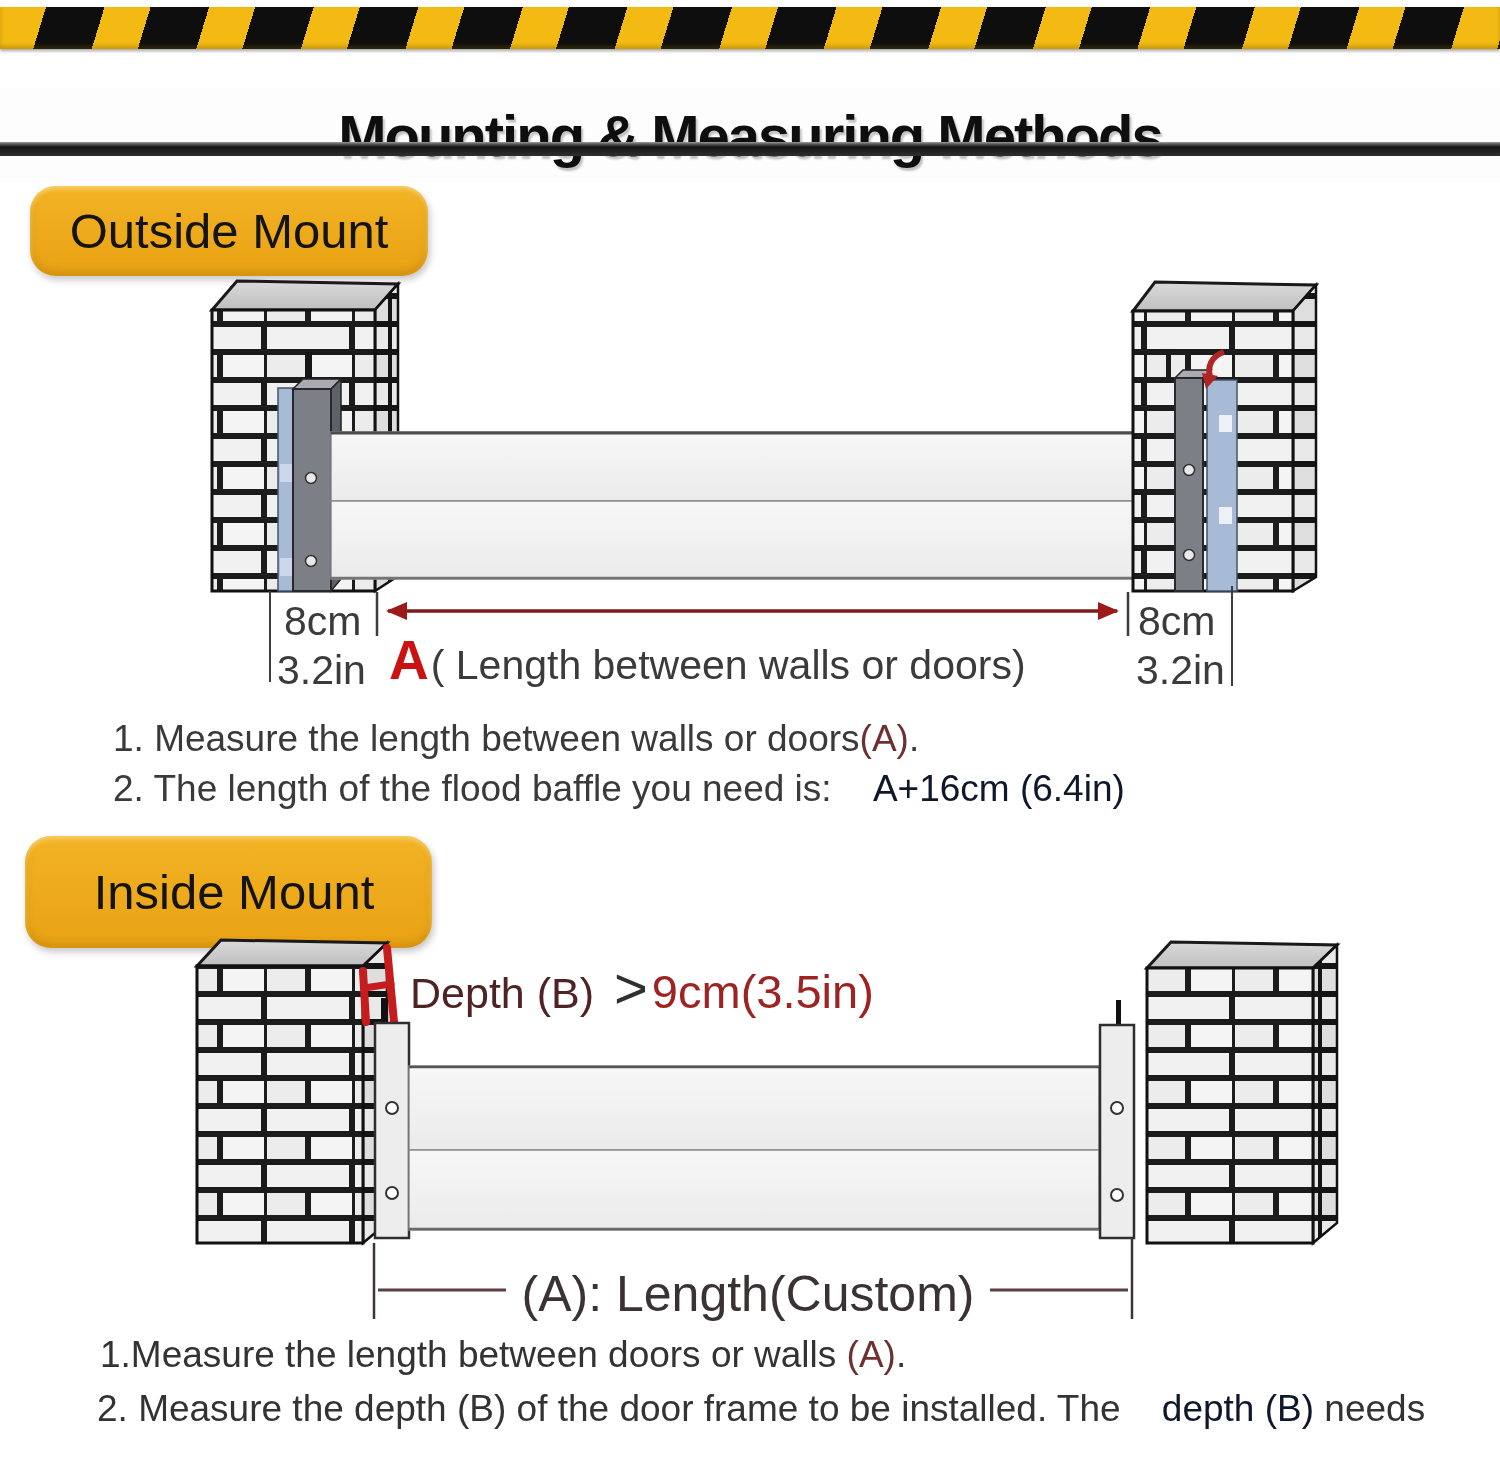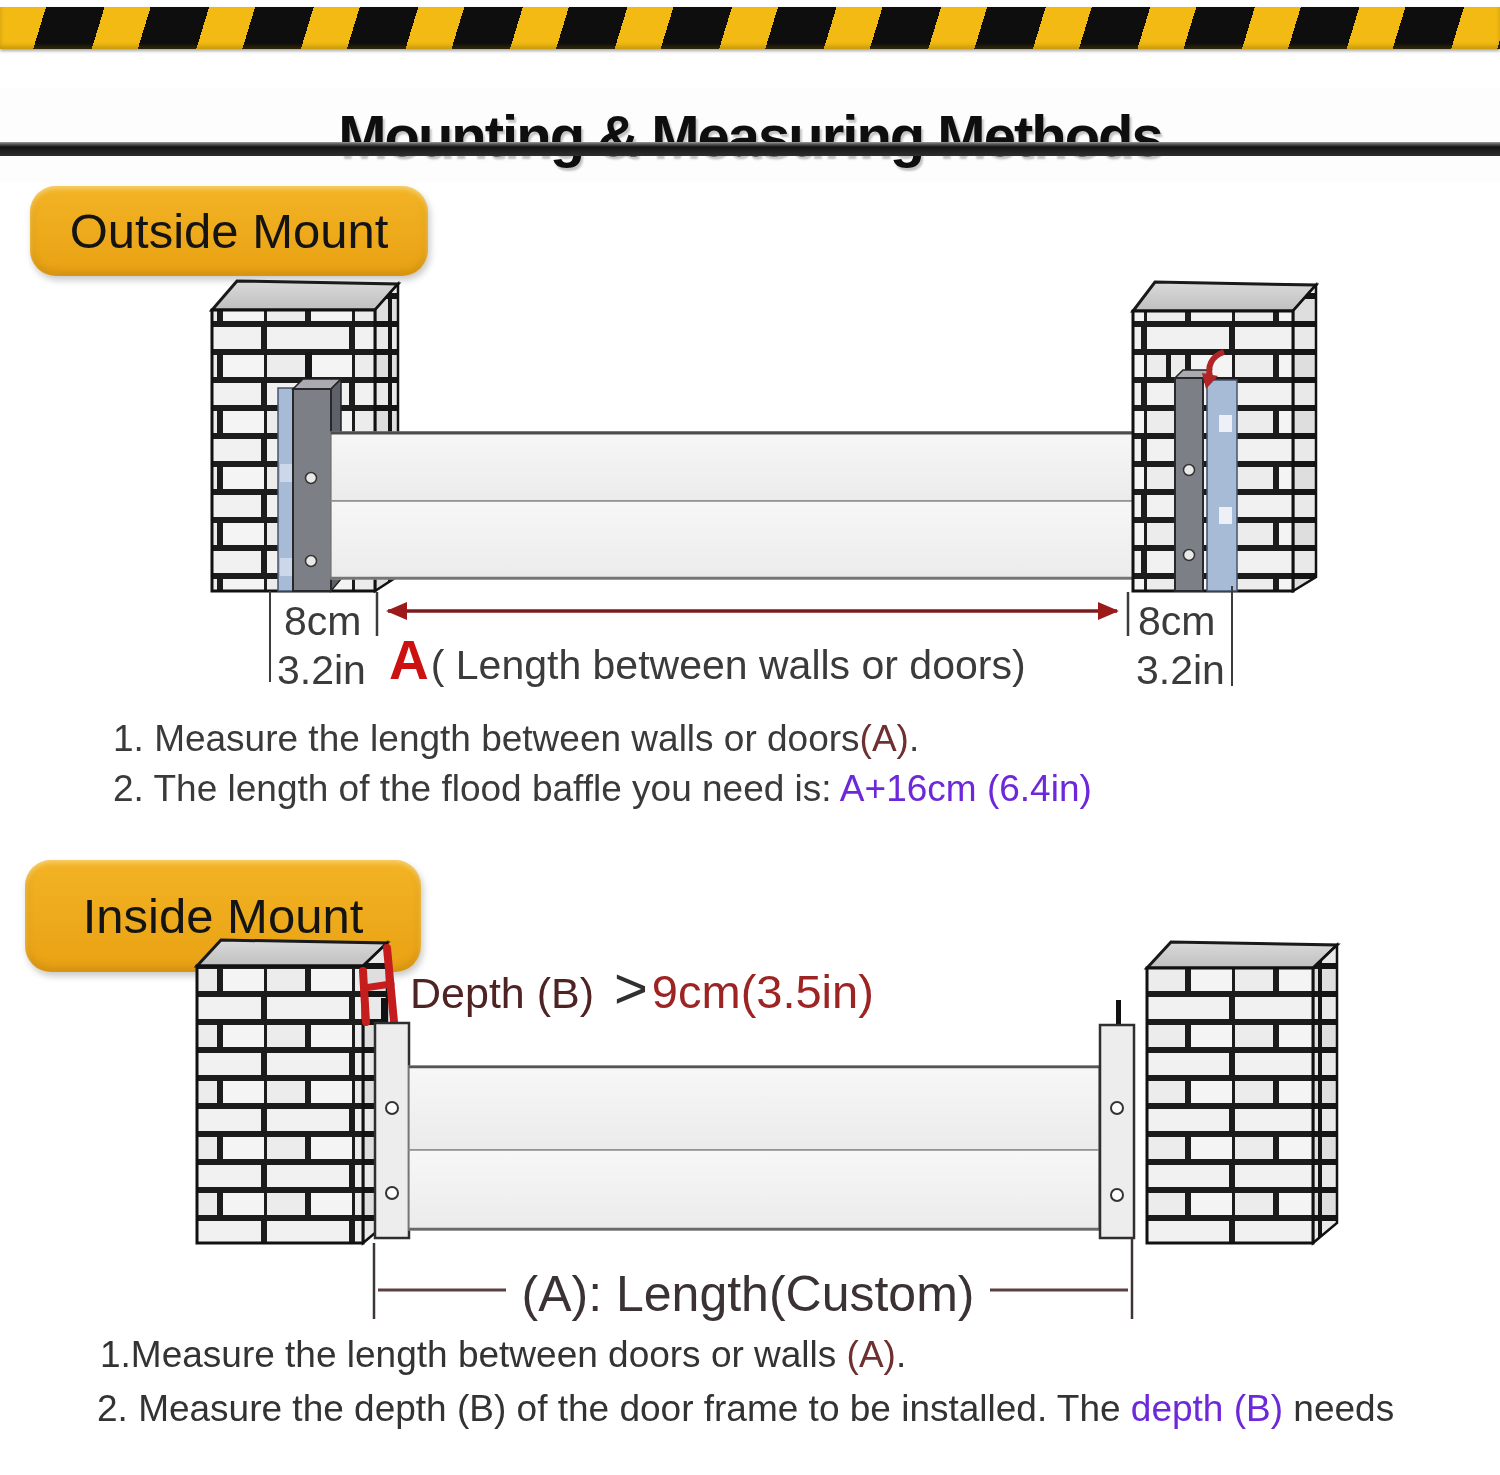--- a/index.html
+++ b/index.html
@@ -15,35 +15,35 @@
         text-shadow:2px 3px 2px rgba(125,125,125,.45);}
   .header-bar{position:absolute;left:0;top:142px;width:1500px;height:14px;
         background:linear-gradient(to bottom,#9c9c9c 0,#5c5c5c 2px,#141414 5px,#2f2f2f 100%);}
   
   .badge{position:absolute;width:398px;height:90px;border-radius:26px;
         background:linear-gradient(#f2b324,#e9a214);
         box-shadow:2px 4px 7px rgba(0,0,0,.22), inset 0 3px 5px rgba(255,236,170,.55), inset 0 -4px 8px rgba(140,90,0,.28);
         display:flex;align-items:center;justify-content:center;
         font-size:49px;color:#141414;text-align:right;}
   .badge.outside{left:30px;top:186px;}
-  .badge.inside{left:25px;top:860px;width:396px;height:112px;}
+  .badge.inside{left:25px;top:836px;width:396px;height:112px;padding-left:11px;}
   
   svg{position:absolute;left:0;}
   svg text{font-family:"Liberation Sans",sans-serif;}
   .dim{font-size:41px;fill:#3b3b3b;}
   .bigA{font-size:55px;font-weight:bold;fill:#cc1111;}
   .depth-label{font-size:43px;fill:#4f2323;}
   .depth-gt{font-size:58px;fill:#303030;}
   .depth-value{font-size:47px;fill:#9e2424;}
   .len-label{font-size:50px;fill:#3b3234;}
   
   .steps-outside{position:absolute;left:113px;top:714px;font-size:37px;color:#3a3a3a;white-space:nowrap;}
   .steps-outside .line{height:50px;line-height:50px;}
   .maroon{color:#6e3030;}
-  .red2{color:#6d28d9;}
+  .red2{color:#0f172a;margin-left:31px;}
   .bline{position:absolute;font-size:37px;color:#333;white-space:nowrap;line-height:42px;}
   .b1{left:100px;top:1334px;}
   .b2{left:97px;top:1388px;}
   .b3{left:63px;top:1431px;}
 </style>
 </head>
 <body>
 
 <div class="page">
 

